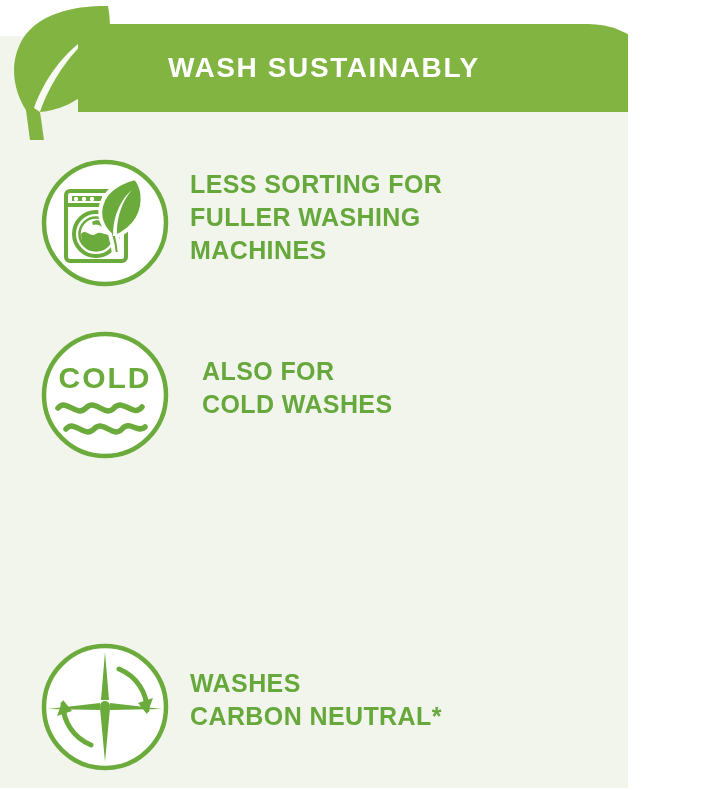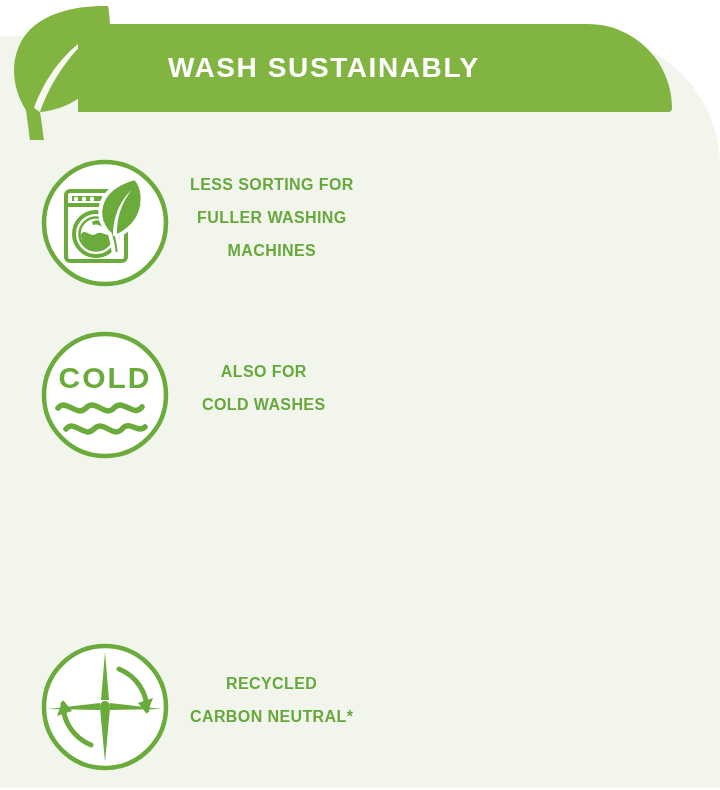--- a/index.html
+++ b/index.html
@@ -2,26 +2,25 @@
 <html><head>
 <meta charset="utf-8">
 <style>
   html, body {
     margin: 0;
     padding: 0;
     background: #ffffff;
   }
   #stage {
     position: relative;
-    width: 720px;
+    width: 628px;
     height: 790px;
     background: #ffffff;
     overflow: hidden;
     font-family: "Liberation Sans", sans-serif;
-    text-align: center;
   }
   
   #bg-panel {
     position: absolute;
     left: 0;
     top: 36px;
     width: 720px;
     height: 752px;
     background: #f2f5ec;
     border-top-right-radius: 130px;
@@ -65,21 +64,21 @@
   .icon-circle {
     position: absolute;
     left: 40px;
     top: 0;
     width: 130px;
     height: 130px;
   }
   .row-text {
     position: absolute;
     left: 190px;
-    font-size: 16px;
+    font-size: 25px;
     line-height: 33px;
     letter-spacing: 0.4px;
     color: #67a83c;
     font-weight: 600;
     white-space: pre-line;
   }
 </style>
 </head>
 <body>
 
@@ -149,17 +148,17 @@
           <path d="M8 67 L60 61 L60 68 Z"></path>
           <path d="M122 67 L70 61 L70 68 Z"></path>
         </g>
         <circle cx="65" cy="64" r="5" fill="#6aab3c"></circle>
         <path d="M79 27 C96 34 107 50 107 68" fill="none" stroke="#6aab3c" stroke-width="5" stroke-linecap="round"></path>
         <path d="M113 56 L107 72 L98 61 Z" fill="#6aab3c"></path>
         <path d="M51 103 C34 96 23 80 23 62" fill="none" stroke="#6aab3c" stroke-width="5" stroke-linecap="round"></path>
         <path d="M17 74 L23 58 L32 69 Z" fill="#6aab3c"></path>
       </svg>
     </div>
-    <div class="row-text" style="top:25px;">RECYCLED
+    <div class="row-text" style="top:25px;">WASHES
 CARBON NEUTRAL*</div>
   </div>
 
 </div>
 
 </body></html>

